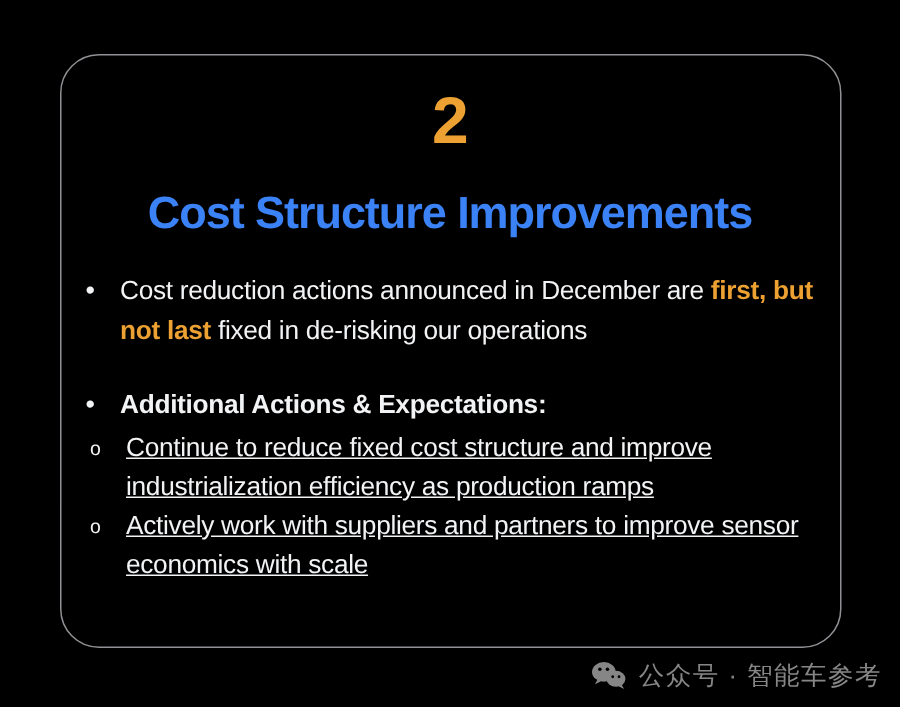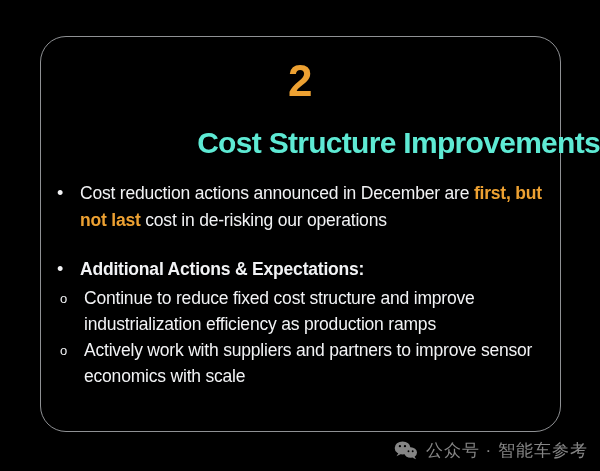--- a/index.html
+++ b/index.html
@@ -48,22 +48,22 @@
     font-weight: bold;
     line-height: 50px;
     letter-spacing: -0.5px;
   }
 
   #slide-title {
     position: absolute;
     left: 0;
     top: 126px;
     width: 600px;
-    text-align: right;
-    color: #5eead4;
+    text-align: center;
+    color: #3b82f6;
     font-size: 30px;
     font-weight: bold;
     line-height: 34px;
     letter-spacing: -0.7px;
   }
 
   
   #body-content {
     position: absolute;
     left: 52px;
@@ -121,20 +121,21 @@
     color: #f2f3f5;
     font-size: 13px;
     line-height: 27px;
   }
 
   .sub-text {
     flex: 1 1 auto;
     font-size: 17.5px;
     line-height: 26px;
     letter-spacing: -0.2px;
+    text-decoration: underline;
   }
 
   .gap {
     height: 22px;
   }
 
   
   #watermark {
     position: absolute;
     right: 12px;
@@ -167,21 +168,21 @@
 
   <div id="slide-number">2</div>
 
   <div id="slide-title">Cost Structure Improvements</div>
 
   <div id="body-content">
 
     <div class="bullet-row">
       <div class="bullet-marker">•</div>
       <div class="bullet-text">
-        <span>Cost reduction actions announced in December are </span><span class="hl">first, but not last</span><span> cost in de-risking our operations</span>
+        <span>Cost reduction actions announced in December are </span><span class="hl">first, but not last</span><span> fixed in de-risking our operations</span>
       </div>
     </div>
 
     <div class="gap"></div>
 
     <div class="bullet-row">
       <div class="bullet-marker">•</div>
       <div class="bullet-text bold">Additional Actions &amp; Expectations:</div>
     </div>
 

